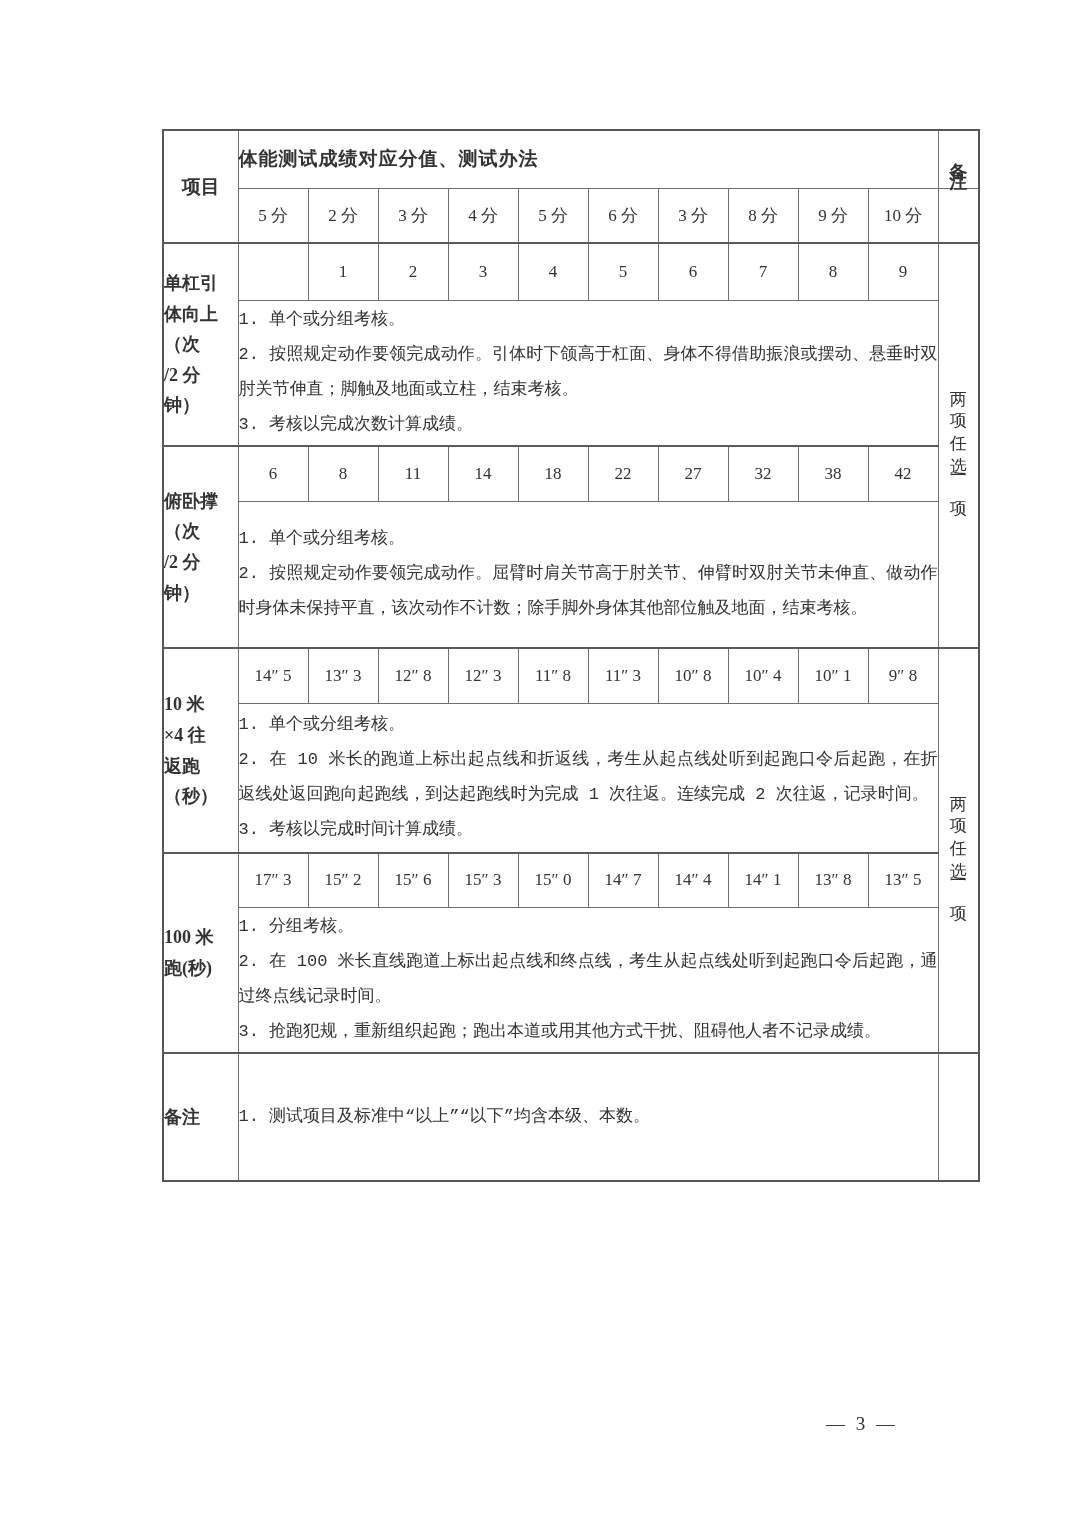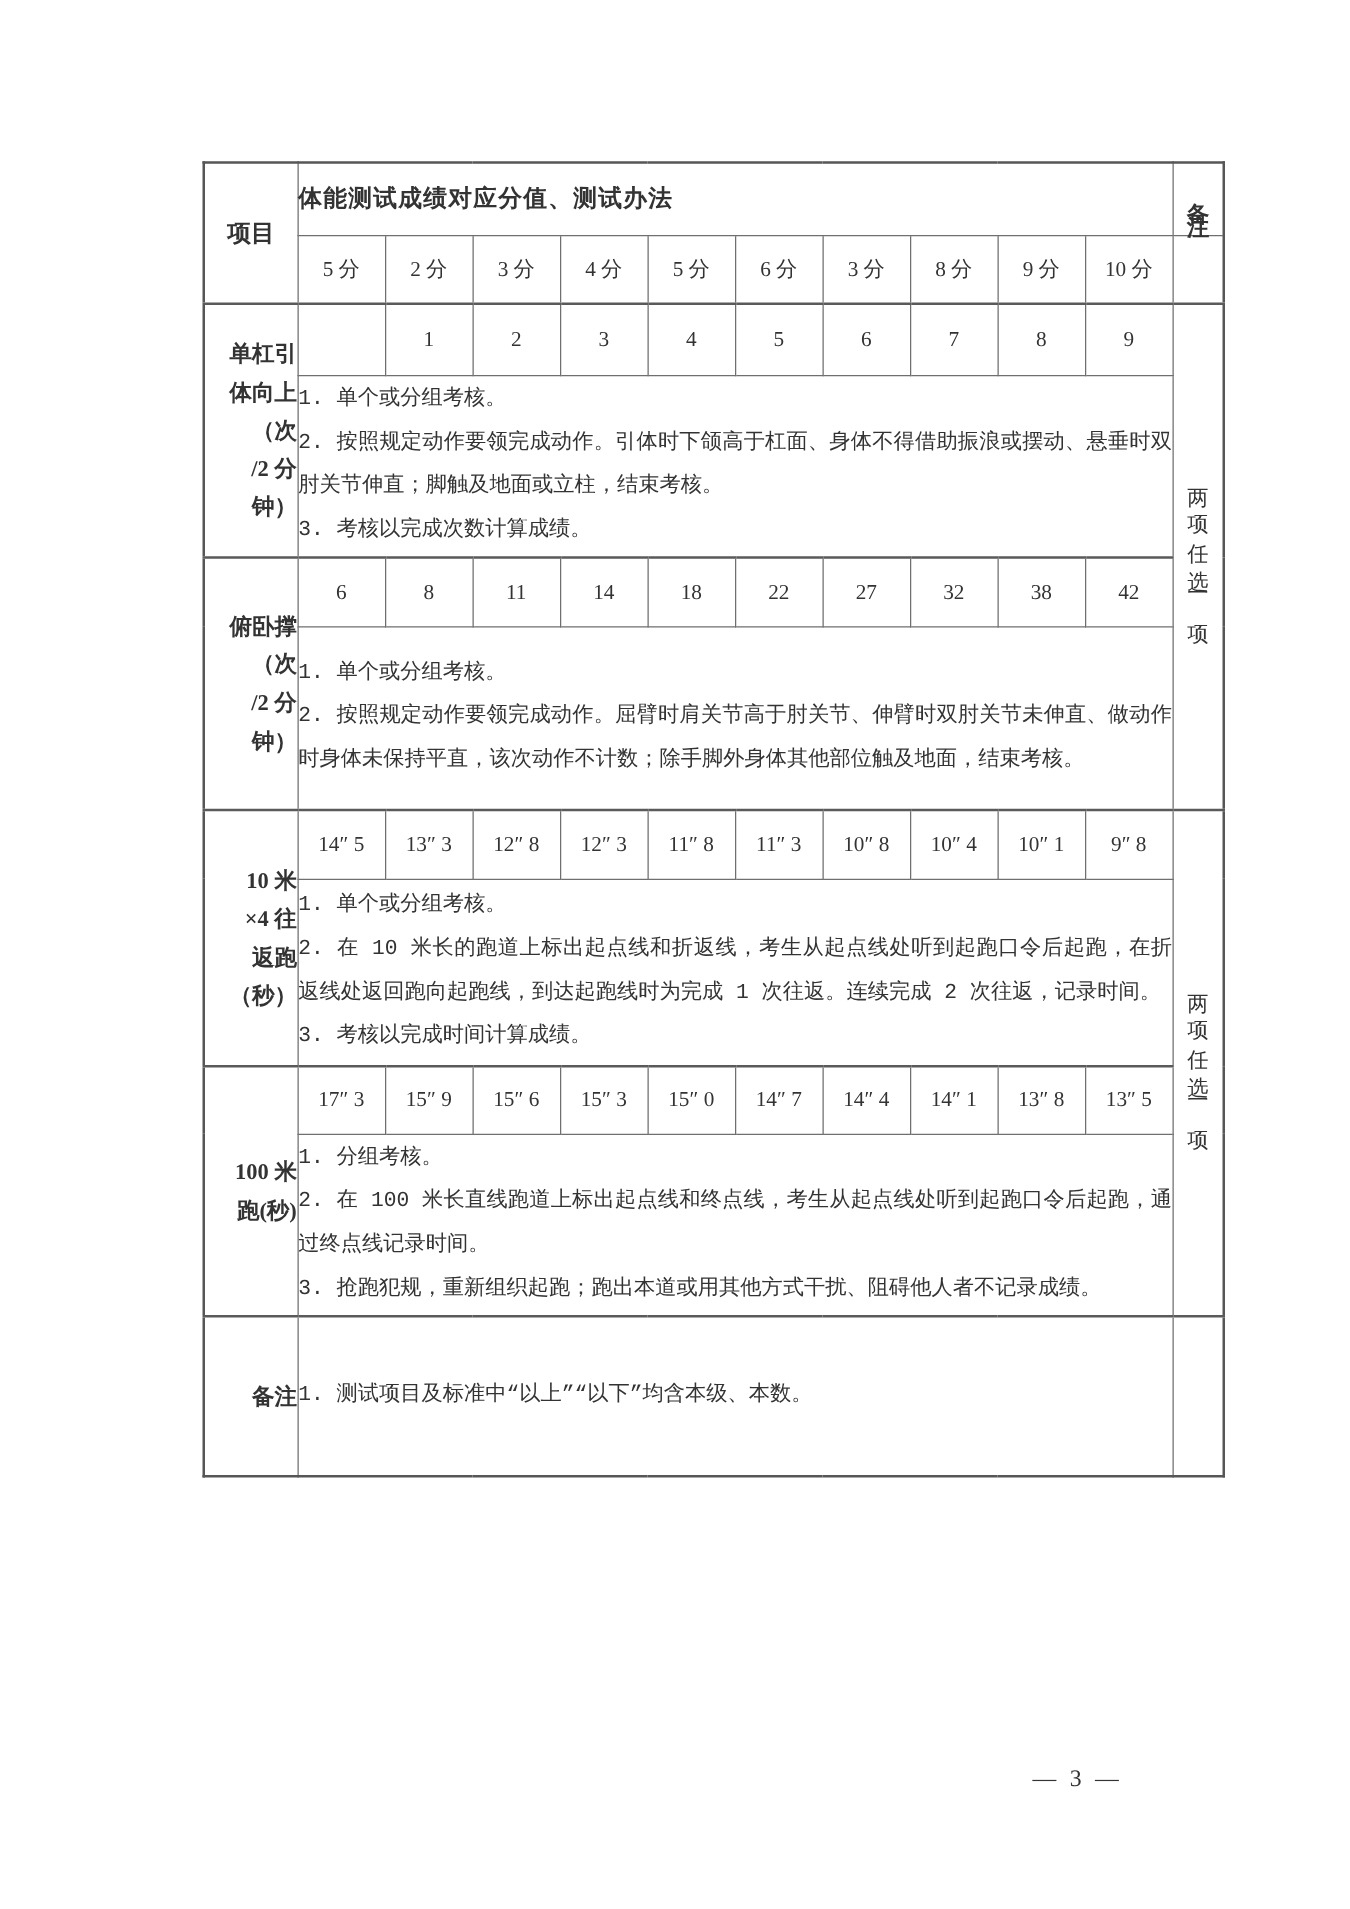--- a/index.html
+++ b/index.html
@@ -34,21 +34,21 @@
     font-weight: bold;
     font-size: 19px;
     letter-spacing: 1px;
   }
   td.project-cell {
     text-align: center;
     font-weight: bold;
     font-size: 19px;
   }
   td.label-cell {
-    text-align: right;
+    text-align: left;
     font-weight: bold;
     font-size: 18px;
     line-height: 1.7;
     white-space: pre-line;
   }
   td.score-cell, td.value-cell {
     text-align: center;
     font-size: 17px;
   }
   td.notes-cell {
@@ -201,21 +201,21 @@
         <div>1. 单个或分组考核。</div>
         <div>2. 在 10 米长的跑道上标出起点线和折返线，考生从起点线处听到起跑口令后起跑，在折返线处返回跑向起跑线，到达起跑线时为完成 1 次往返。连续完成 2 次往返，记录时间。</div>
         <div>3. 考核以完成时间计算成绩。</div>
       </td>
     </tr>
 
     <tr class="group-start" style="height:54px">
       <td class="label-cell" rowspan="2">100 米
 跑(秒)</td>
       <td class="value-cell">17″ 3</td>
-      <td class="value-cell">15″ 9</td>
+      <td class="value-cell">15″ 2</td>
       <td class="value-cell">15″ 6</td>
       <td class="value-cell">15″ 3</td>
       <td class="value-cell">15″ 0</td>
       <td class="value-cell">14″ 7</td>
       <td class="value-cell">14″ 4</td>
       <td class="value-cell">14″ 1</td>
       <td class="value-cell">13″ 8</td>
       <td class="value-cell">13″ 5</td>
     </tr>
 

